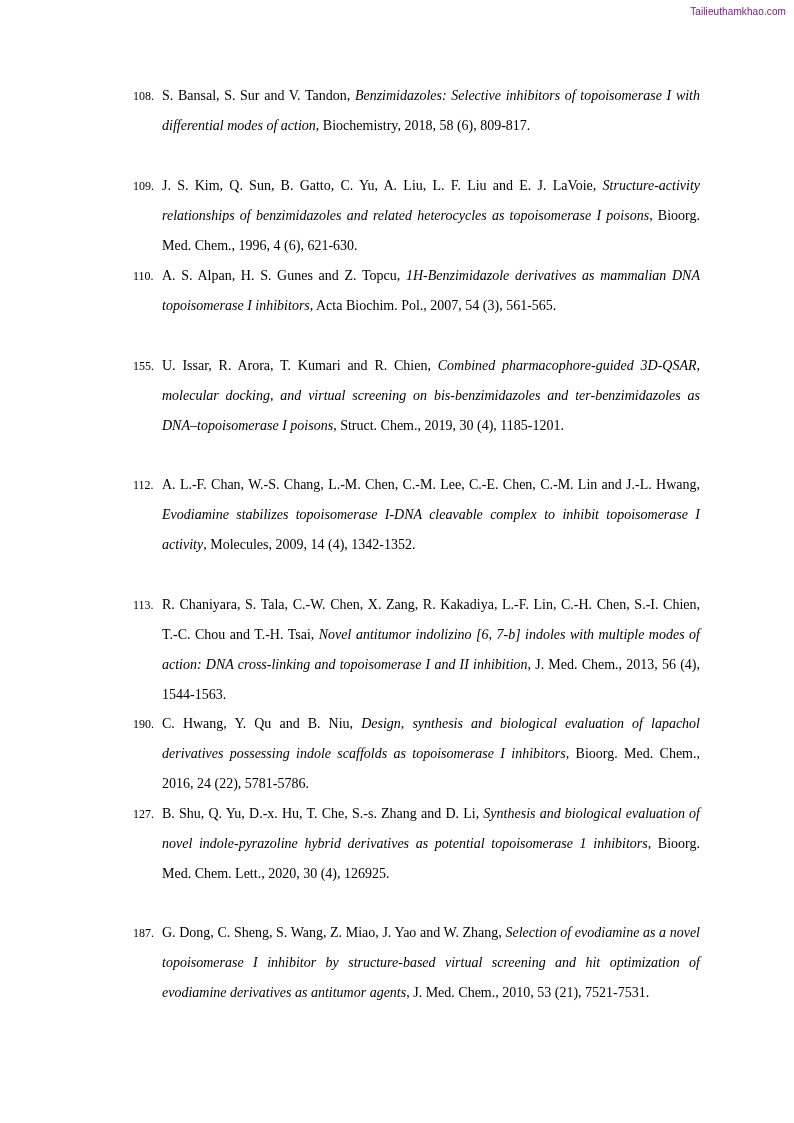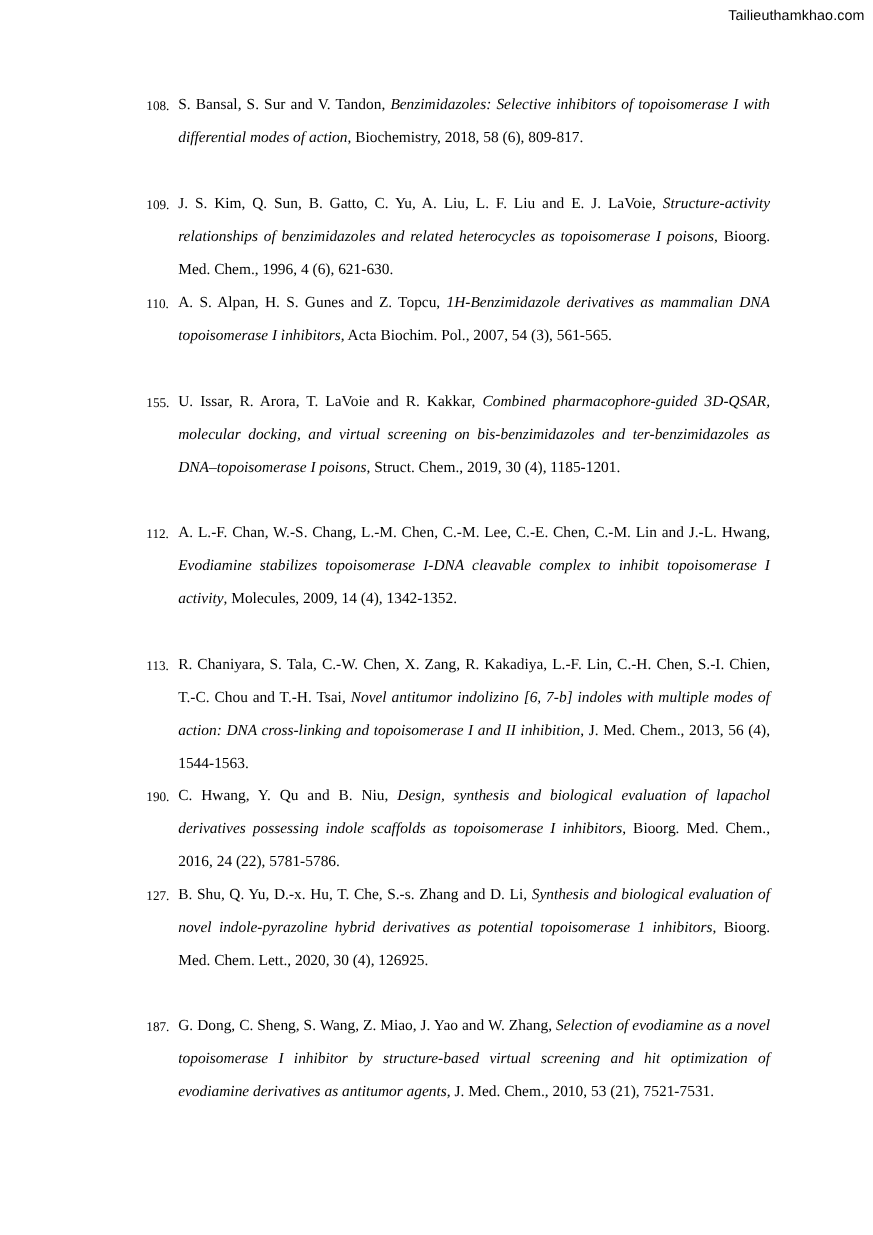--- a/index.html
+++ b/index.html
@@ -13,22 +13,22 @@
       position: relative;
       overflow: hidden;
       font-family: "Liberation Serif", "DejaVu Serif", serif;
       color: #000000;
     }
     .watermark {
       position: absolute;
       top: 6px;
       right: 8px;
       font-family: "Liberation Sans", "DejaVu Sans", sans-serif;
-      font-size: 13px;
-      color: #000000;
+      font-size: 10px;
+      color: #701a75;
       letter-spacing: 0.1px;
     }
     .ref-list {
       position: absolute;
       left: 0;
       top: 0;
       width: 794px;
     }
     .ref {
       position: absolute;
@@ -73,21 +73,21 @@
     <div class="ref-body"><span>J. S. Kim, Q. Sun, B. Gatto, C. Yu, A. Liu, L. F. Liu and E. J. LaVoie, </span><span class="t">Structure-activity relationships of benzimidazoles and related heterocycles as topoisomerase I poisons</span><span>, Bioorg. Med. Chem., 1996, 4 (6), 621-630.</span></div>
   </div>
 
   <div class="ref" style="top:261px;">
     <span class="ref-num">110.</span>
     <div class="ref-body"><span>A. S. Alpan, H. S. Gunes and Z. Topcu, </span><span class="t">1H-Benzimidazole derivatives as mammalian DNA topoisomerase I inhibitors</span><span>, Acta Biochim. Pol., 2007, 54 (3), 561-565.</span></div>
   </div>
 
   <div class="ref" style="top:351px;">
     <span class="ref-num">155.</span>
-    <div class="ref-body"><span>U. Issar, R. Arora, T. LaVoie and R. Kakkar, </span><span class="t">Combined pharmacophore-guided 3D-QSAR, molecular docking, and virtual screening on bis-benzimidazoles and ter-benzimidazoles as DNA–topoisomerase I poisons</span><span>, Struct. Chem., 2019, 30 (4), 1185-1201.</span></div>
+    <div class="ref-body"><span>U. Issar, R. Arora, T. Kumari and R. Chien, </span><span class="t">Combined pharmacophore-guided 3D-QSAR, molecular docking, and virtual screening on bis-benzimidazoles and ter-benzimidazoles as DNA–topoisomerase I poisons</span><span>, Struct. Chem., 2019, 30 (4), 1185-1201.</span></div>
   </div>
 
   <div class="ref" style="top:470px;">
     <span class="ref-num">112.</span>
     <div class="ref-body"><span>A. L.-F. Chan, W.-S. Chang, L.-M. Chen, C.-M. Lee, C.-E. Chen, C.-M. Lin and J.-L. Hwang, </span><span class="t">Evodiamine stabilizes topoisomerase I-DNA cleavable complex to inhibit topoisomerase I activity</span><span>, Molecules, 2009, 14 (4), 1342-1352.</span></div>
   </div>
 
   <div class="ref" style="top:590px;">
     <span class="ref-num">113.</span>
     <div class="ref-body"><span>R. Chaniyara, S. Tala, C.-W. Chen, X. Zang, R. Kakadiya, L.-F. Lin, C.-H. Chen, S.-I. Chien, T.-C. Chou and T.-H. Tsai, </span><span class="t">Novel antitumor indolizino [6, 7-b] indoles with multiple modes of action: DNA cross-linking and topoisomerase I and II inhibition</span><span>, J. Med. Chem., 2013, 56 (4), 1544-1563.</span></div>

